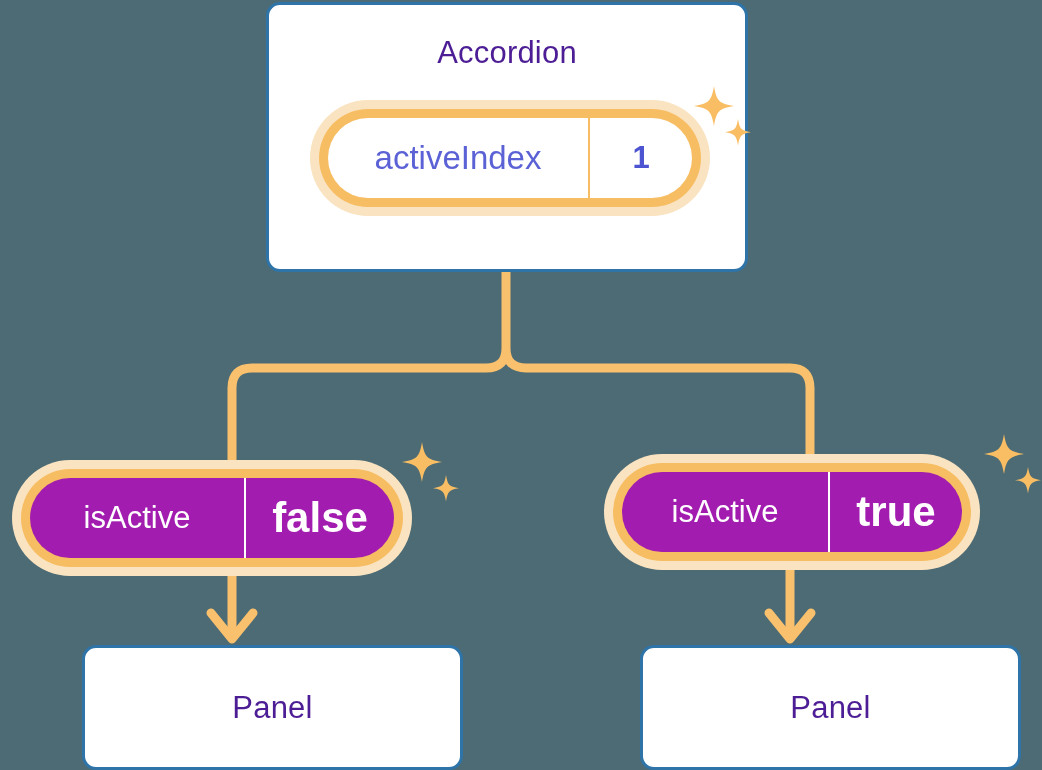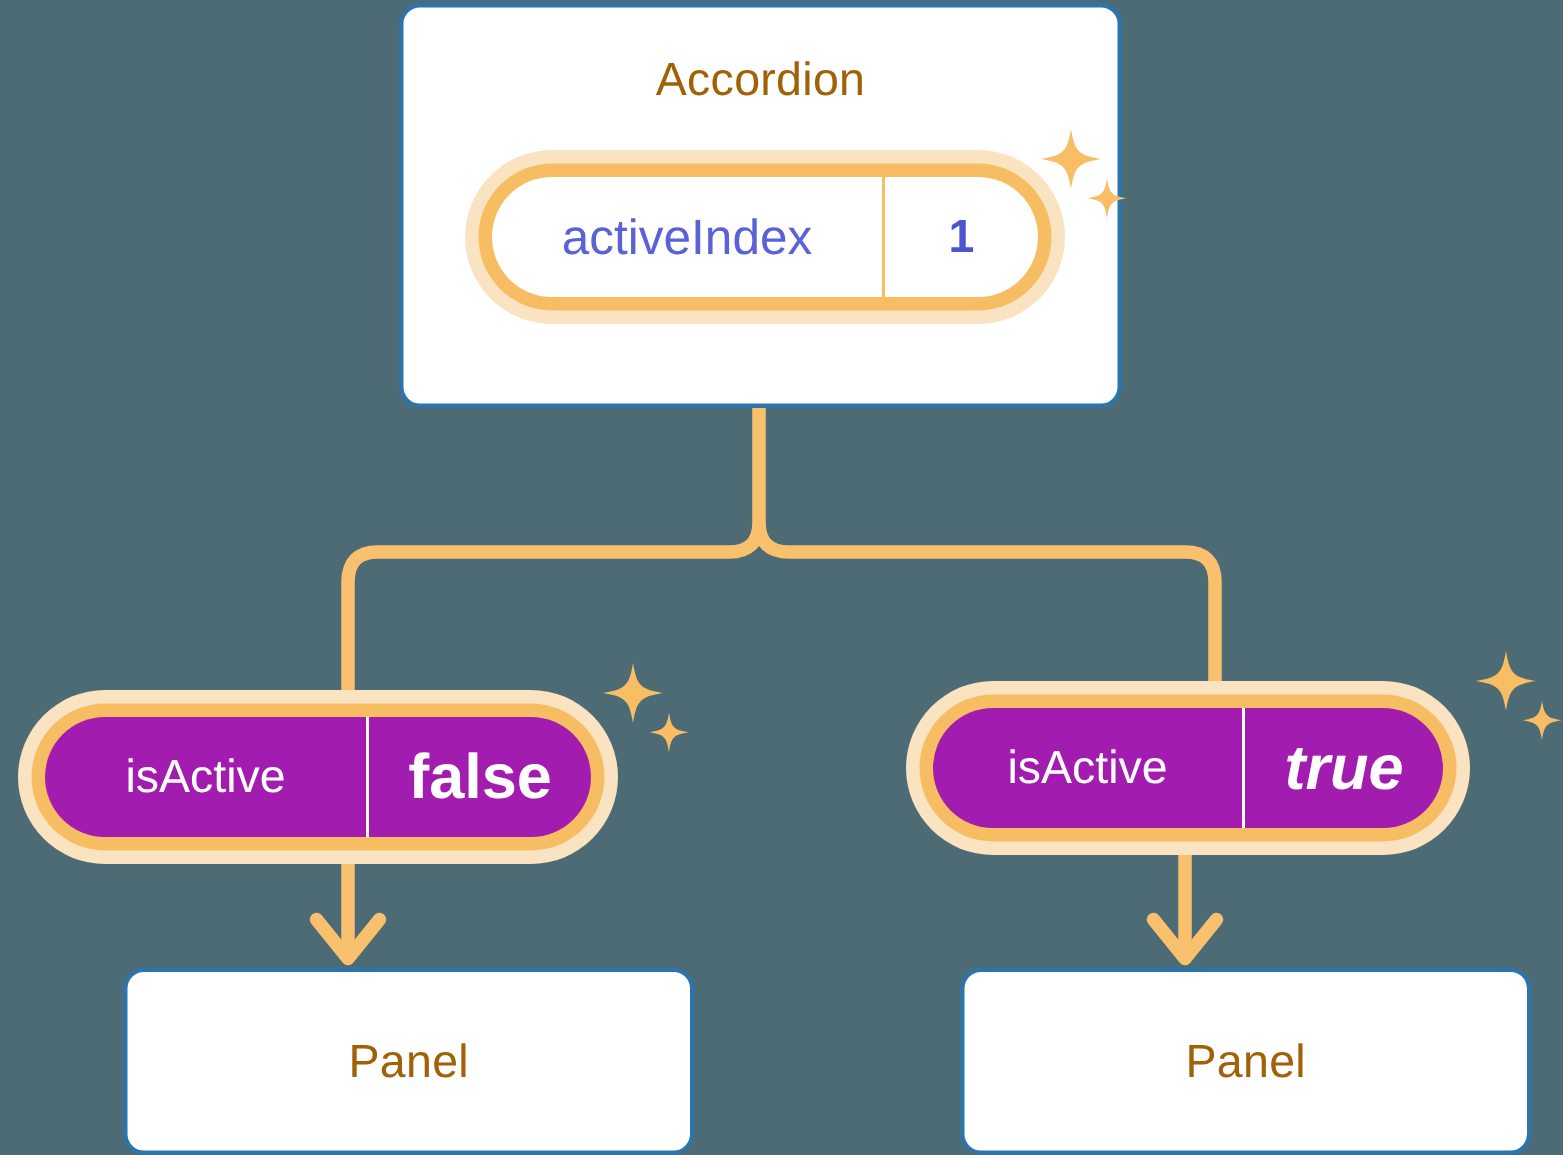--- a/index.html
+++ b/index.html
@@ -56,21 +56,21 @@
     justify-content: center;
     height: 125px;
     width: 381px;
     margin-left: 40px;
   }
 
   #card-panel-left  { left: 42px;  top: 645px; }
   #card-panel-right { left: 600px; top: 645px; }
 
   .card-title {
-    color: #a16207;
+    color: #4c1d95;
     font-size: 31px;
     font-weight: 400;
     letter-spacing: .2px;
     text-align: center;
     white-space: nowrap;
   }
 
   #card-accordion .card-title {
     margin-top: 30px;
   }
@@ -139,21 +139,21 @@
   }
   #pill-is-active-left .pill-key { flex: 0 0 216px; }
   #pill-is-active-left .pill-val { flex: 1 1 auto; }
 
   #pill-is-active-right {
     left: 622px;
     top: 472px;
     width: 340px;
   }
   #pill-is-active-right .pill-key { flex: 0 0 208px; }
-  #pill-is-active-right .pill-val { flex: 1 1 auto; font-style: italic; }
+  #pill-is-active-right .pill-val { flex: 1 1 auto; }
 
   
   .sparkle-group {
     position: absolute;
     z-index: 4;
     pointer-events: none;
   }
   #sparkles-top   { left: 688px; top: 84px;  }
   #sparkles-left  { left: 396px; top: 440px; }
   #sparkles-right { left: 978px; top: 432px; }

